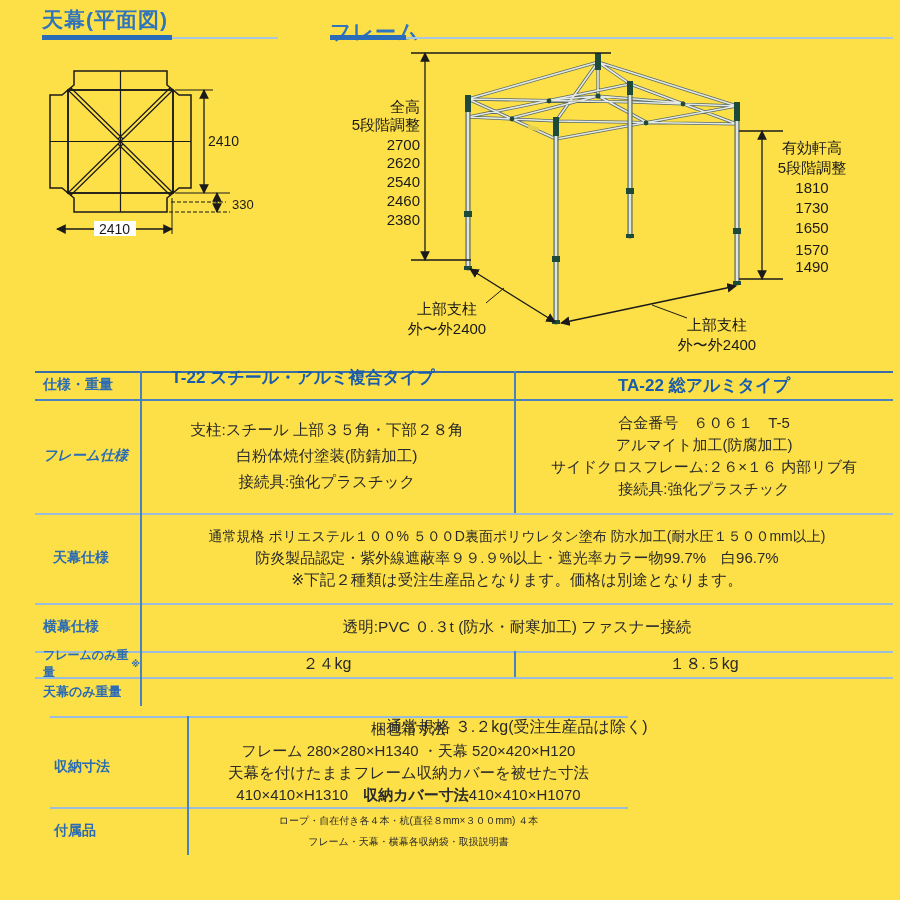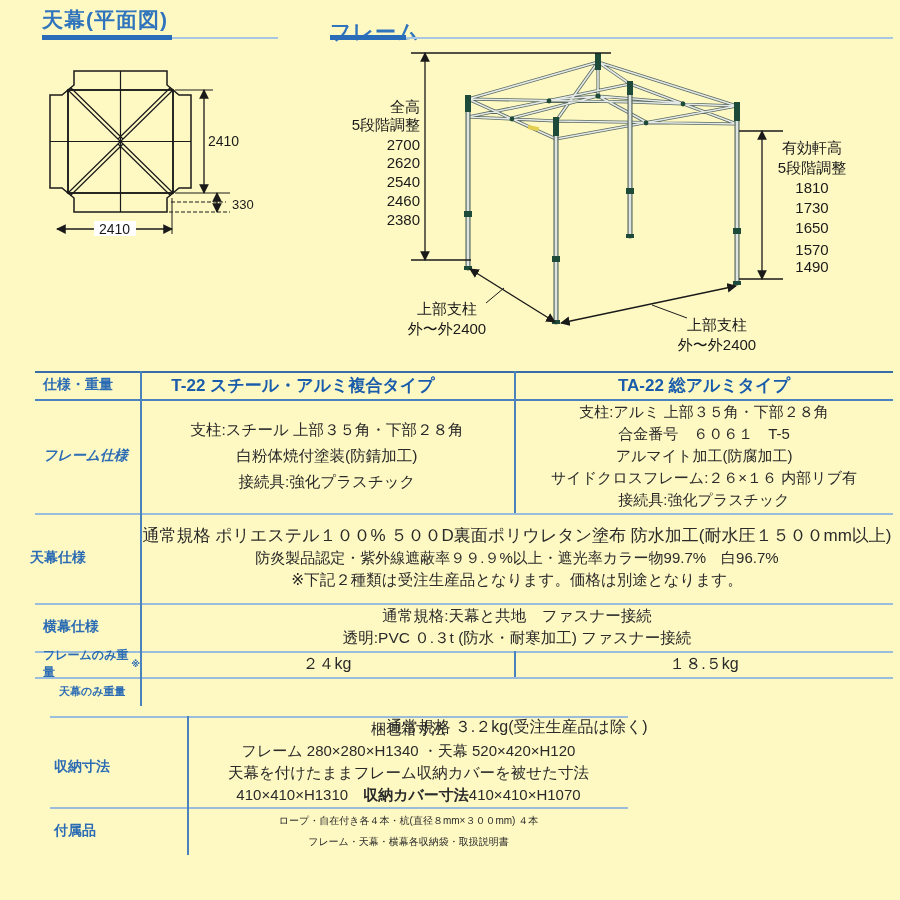--- a/index.html
+++ b/index.html
@@ -1,16 +1,16 @@
 <!DOCTYPE html>
 <html><head>
 <meta charset="utf-8">
 <style>
   html,body{margin:0;padding:0;background:#fff;}
-  #page{position:relative;width:900px;height:900px;background:#fef9c3;overflow:hidden;
+  #page{position:relative;width:900px;height:900px;background:#fde047;overflow:hidden;
         font-family:"Liberation Sans","DejaVu Sans",sans-serif;color:#2a2a2a;}
   .abs{position:absolute;}
   .sec-title{font-size:21px;font-weight:bold;color:#2f74bd;letter-spacing:1px;}
   .bar-dark{background:#2a6cb8;height:5px;}
   .bar-light{background:#a9c7e2;height:2px;}
   .hline-dark{background:#3a6ea8;height:2px;}
   .hline-med{background:#4a82be;height:2px;}
   .hline-light{background:#9bbcdb;height:2px;}
   .vline{background:#4a82be;width:2px;}
   .rowlabel{color:#2c6cb4;font-weight:600;display:flex;align-items:center;
@@ -151,58 +151,56 @@
   <div class="abs hline-med" style="left:35px;top:399px;width:858px;"></div>
   <div class="abs hline-light" style="left:35px;top:513px;width:858px;"></div>
   <div class="abs hline-light" style="left:35px;top:603px;width:858px;"></div>
   <div class="abs hline-light" style="left:35px;top:651px;width:858px;"></div>
   <div class="abs hline-light" style="left:35px;top:677px;width:858px;"></div>
   <div class="abs vline" style="left:140px;top:371px;height:335px;"></div>
   <div class="abs vline" style="left:514px;top:371px;height:142px;"></div>
   <div class="abs vline" style="left:514px;top:651px;height:26px;"></div>
 
   <div class="abs rowlabel" style="left:35px;top:371px;width:105px;height:28px;">仕様・重量</div>
-  <div class="abs colhead" style="left:141px;top:371px;width:324px;height:28px;">T-22 スチール・アルミ複合タイプ</div>
+  <div class="abs colhead" style="left:141px;top:363px;width:324px;height:28px;">T-22 スチール・アルミ複合タイプ</div>
   <div class="abs colhead" style="left:515px;top:371px;width:378px;height:28px;">TA-22 総アルミタイプ</div>
 
   <div class="abs rowlabel" style="left:35px;top:399px;width:105px;height:114px;font-style:italic;">フレーム仕様</div>
   <div class="abs cell" style="left:141px;top:399px;width:372px;height:114px;font-size:15.5px;line-height:26px;">
     <div class="ln">支柱:スチール 上部３５角・下部２８角</div>
     <div class="ln">白粉体焼付塗装(防錆加工)</div>
     <div class="ln">接続具:強化プラスチック</div>
   </div>
   <div class="abs cell" style="left:515px;top:399px;width:378px;height:114px;font-size:15px;line-height:22px;">
-    <div class="ln">支柱:アルミ 上部３５角・下部２８角</div>
     <div class="ln">合金番号　６０６１　T-5</div>
     <div class="ln">アルマイト加工(防腐加工)</div>
     <div class="ln">サイドクロスフレーム:２６×１６ 内部リブ有</div>
     <div class="ln">接続具:強化プラスチック</div>
   </div>
 
-  <div class="abs rowlabel" style="left:22px;top:513px;width:105px;height:90px;text-align:center;">天幕仕様</div>
+  <div class="abs rowlabel" style="left:45px;top:513px;width:105px;height:90px;text-align:center;">天幕仕様</div>
   <div class="abs cell" style="left:141px;top:513px;width:752px;height:90px;line-height:22px;">
-    <div class="ln" style="font-size:17px;">通常規格 ポリエステル１００% ５００D裏面ポリウレタン塗布 防水加工(耐水圧１５００mm以上)</div>
+    <div class="ln" style="font-size:14px;">通常規格 ポリエステル１００% ５００D裏面ポリウレタン塗布 防水加工(耐水圧１５００mm以上)</div>
     <div class="ln" style="font-size:15px;">防炎製品認定・紫外線遮蔽率９９.９%以上・遮光率カラー物99.7%　白96.7%</div>
     <div class="ln" style="font-size:15.5px;">※下記２種類は受注生産品となります。価格は別途となります。</div>
   </div>
 
   <div class="abs rowlabel" style="left:35px;top:603px;width:105px;height:48px;">横幕仕様</div>
   <div class="abs cell" style="left:141px;top:603px;width:752px;height:48px;font-size:15.5px;line-height:22px;">
-    <div class="ln">通常規格:天幕と共地　ファスナー接続</div>
     <div class="ln">透明:PVC ０.３t (防水・耐寒加工) ファスナー接続</div>
   </div>
 
   <div class="abs rowlabel" style="left:35px;top:651px;width:105px;height:26px;font-size:12px;align-items:center;">
     <span>フレームのみ重量</span>
       <sup class="mark">※</sup>
   </div>
   <div class="abs cell" style="left:141px;top:651px;width:372px;height:26px;font-size:16px;">２４kg</div>
   <div class="abs cell" style="left:515px;top:651px;width:378px;height:26px;font-size:16px;">１８.５kg</div>
 
-  <div class="abs rowlabel" style="left:35px;top:677px;width:105px;height:29px;font-size:11px;margin-left:16px;">天幕のみ重量</div>
+  <div class="abs rowlabel" style="left:35px;top:677px;width:105px;height:29px;font-size:13px;">天幕のみ重量</div>
   <div class="abs cell" style="left:141px;top:713px;width:752px;height:29px;font-size:16px;text-align:right;">通常規格 ３.２kg(受注生産品は除く)</div>
 
   <div class="abs hline-light" style="left:50px;top:716px;width:578px;"></div>
   <div class="abs hline-light" style="left:50px;top:807px;width:578px;"></div>
   <div class="abs vline" style="left:187px;top:716px;height:139px;"></div>
 
   <div class="abs rowlabel" style="left:50px;top:716px;width:137px;height:102px;padding-left:4px;">収納寸法</div>
   <div class="abs cell" style="left:189px;top:716px;width:439px;height:91px;font-size:15px;line-height:22px;">
     <div class="ln">梱包箱寸法</div>
     <div class="ln">フレーム 280×280×H1340 ・天幕 520×420×H120</div>

